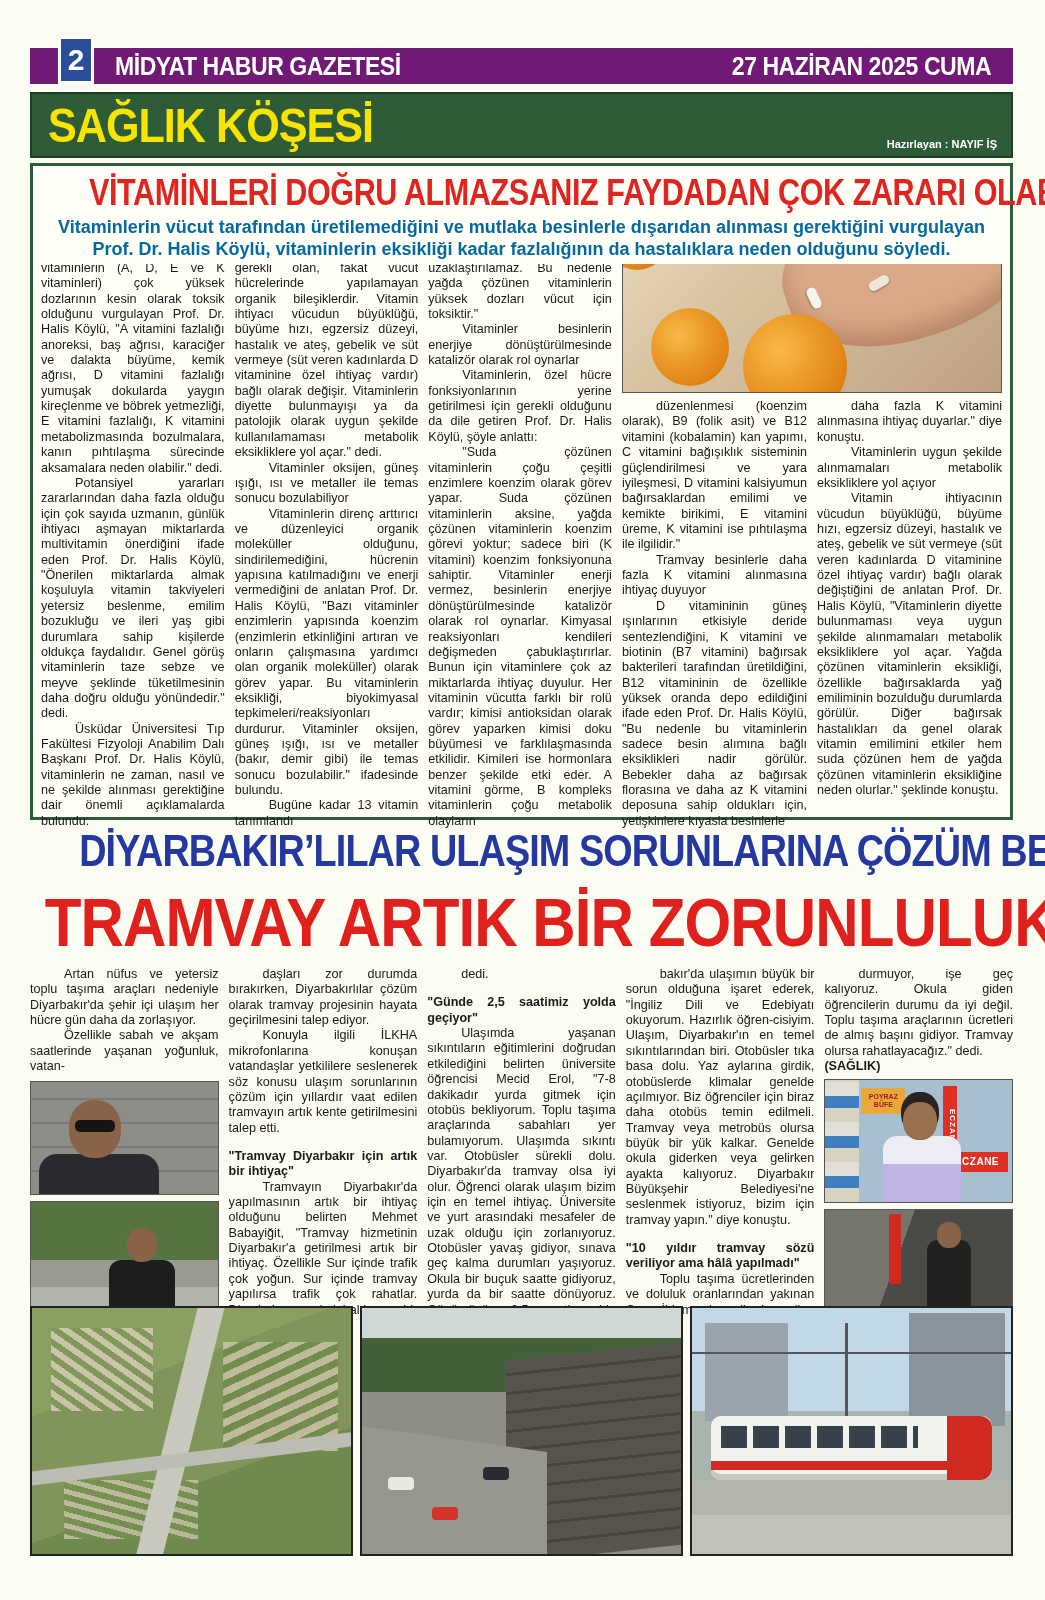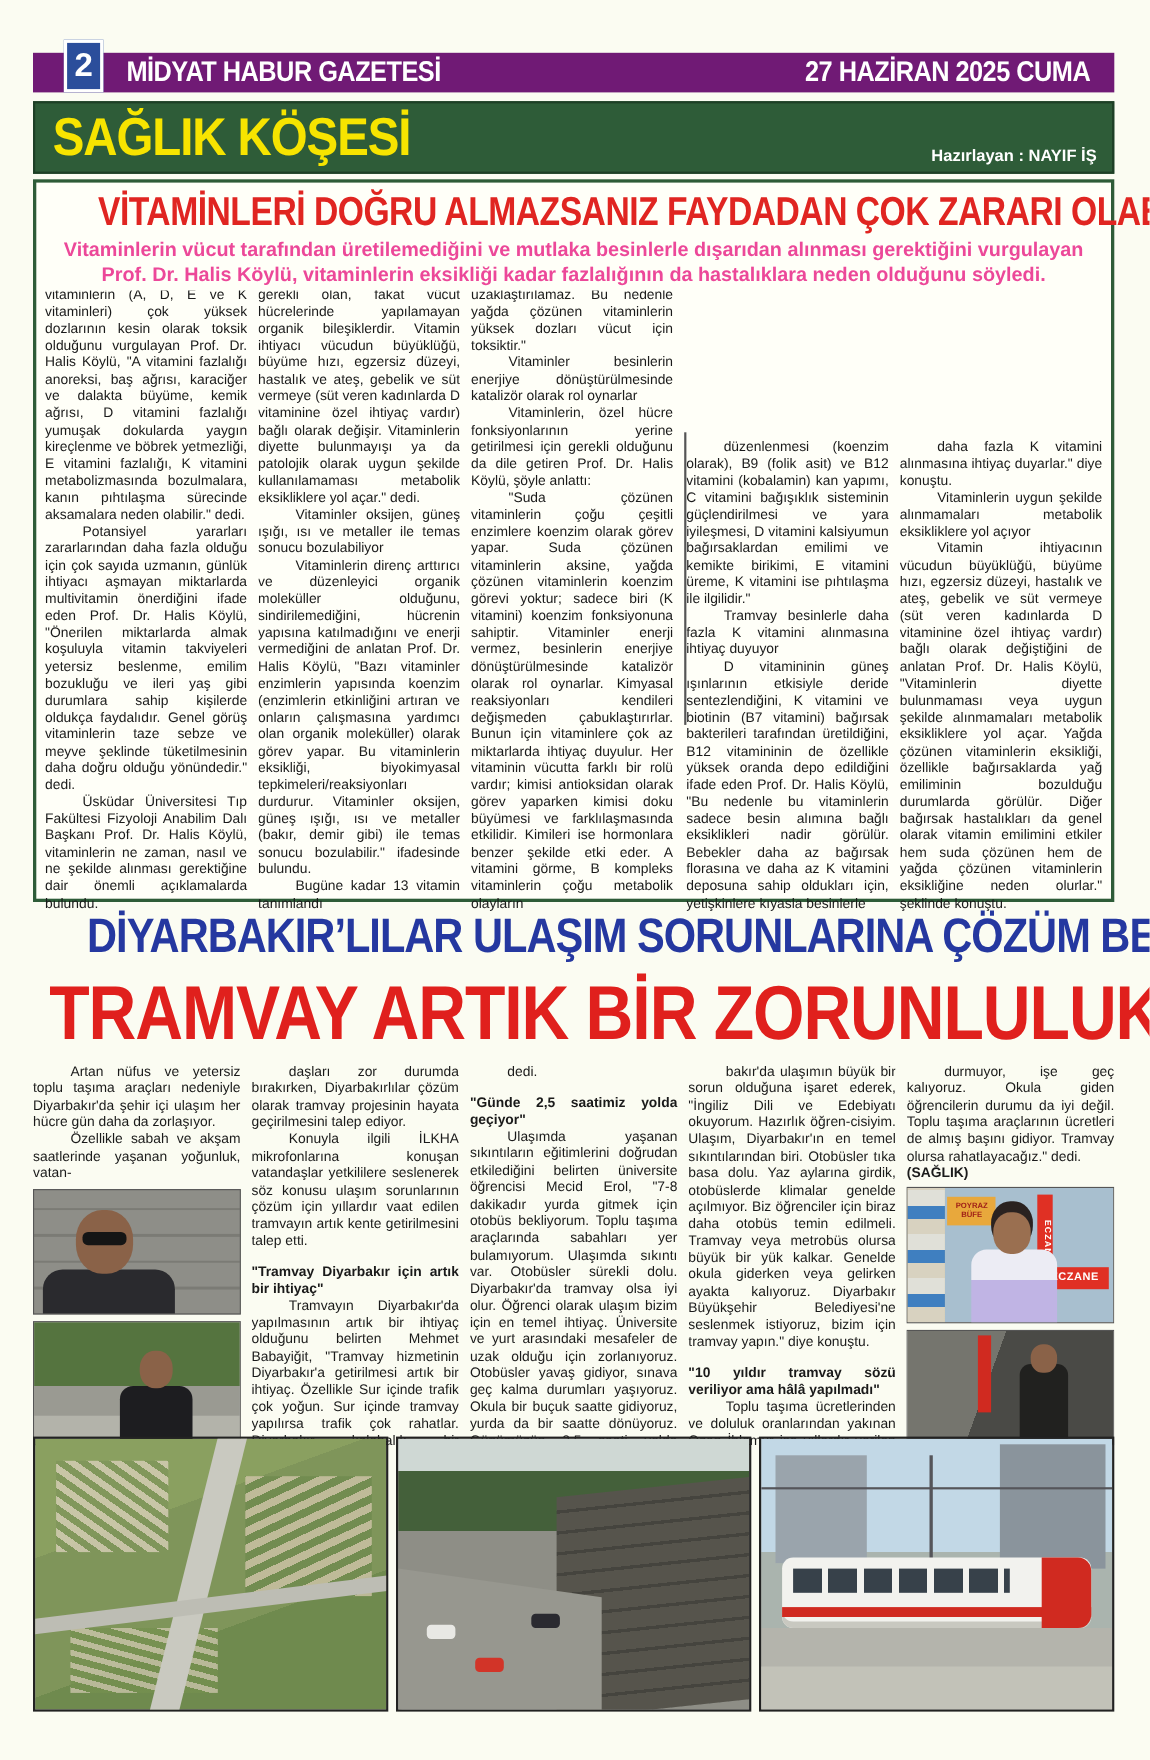--- a/index.html
+++ b/index.html
@@ -13,34 +13,34 @@
   .paper-name,.paper-date{color:#fff;font-weight:bold;font-size:24px;letter-spacing:-.5px;
     transform:scale(.96,1.08);transform-origin:left center;white-space:nowrap;}
   .paper-date{transform-origin:right center;}
   .pagenum{position:absolute;left:58px;top:36px;width:36px;height:48px;background:#2b4e9b;border:3px solid #fff;
     box-sizing:border-box;color:#fff;font-weight:bold;font-size:30px;display:flex;align-items:center;justify-content:center;}
   
   .sechead{position:absolute;left:30px;width:983px;top:92px;height:66px;background:#2e5c38;
     border:2px solid #1e3f26;box-sizing:border-box;}
   .sechead .title{position:absolute;left:16px;top:4px;color:#f7e400;font-weight:bold;font-size:44px;
     letter-spacing:-1px;transform:scale(.98,1.1);transform-origin:left top;white-space:nowrap;}
-  .sechead .byline{position:absolute;right:14px;bottom:6px;color:#fff;font-weight:bold;font-size:15px;}
+  .sechead .byline{position:absolute;right:14px;bottom:6px;color:#fff;font-weight:bold;font-size:11px;}
   
   .article1{position:absolute;left:30px;width:983px;top:163px;height:657px;background:#fffff8;
     border:3px solid #2e5c38;box-sizing:border-box;padding:4px 8px;}
   .a1-headline{color:#e02521;font-weight:bold;font-size:34px;text-align:center;white-space:nowrap;
     transform:scale(.9,1.08);transform-origin:center top;letter-spacing:-.5px;margin:2px 0 0 0;}
-  .a1-subhead{color:#ec4899;font-weight:bold;font-size:18px;text-align:center;line-height:1.2;margin:6px 8px 4px 8px;}
+  .a1-subhead{color:#0369a1;font-weight:bold;font-size:18px;text-align:center;line-height:1.2;margin:6px 8px 4px 8px;}
   .a1-body{display:flex;gap:10px;height:565px;overflow:hidden;margin-top:4px;align-items:flex-end;}
   .col{flex:1;font-size:12.6px;line-height:1.22;text-align:justify;overflow:hidden;}
   .para{margin:0;}
   .ind{text-indent:34px;}
   .b{font-weight:bold;}
   .col .b:not(:first-child){margin-top:13px;}
-  .a1-right{flex:2.07;display:flex;}
+  .a1-right{flex:2.07;display:flex;flex-direction:column;}
   .a1-right-cols{display:flex;gap:10px;flex:1;overflow:hidden;margin-top:6px;}
   .a1-right-cols .col{flex:1;}
   
   .photo{position:relative;overflow:hidden;border:1px solid #555;box-sizing:border-box;}
   .ph-vitamins{height:266px;background:linear-gradient(135deg,#ecdfc4 0%,#d8c3a0 45%,#bda183 100%);}
   .ph-vitamins .arm{position:absolute;right:-40px;top:60px;width:260px;height:150px;background:#d8a887;
     border-radius:45% 55% 50% 50%;transform:rotate(-18deg);box-shadow:inset 0 -12px 22px rgba(120,70,40,.35);}
   .ph-vitamins .orange{position:absolute;border-radius:50%;background:radial-gradient(circle at 35% 35%,#f8b945,#e07f12 75%);}
   .ph-vitamins .o1{left:28px;bottom:6px;width:78px;height:78px;}
   .ph-vitamins .o2{left:120px;bottom:-26px;width:104px;height:104px;}

